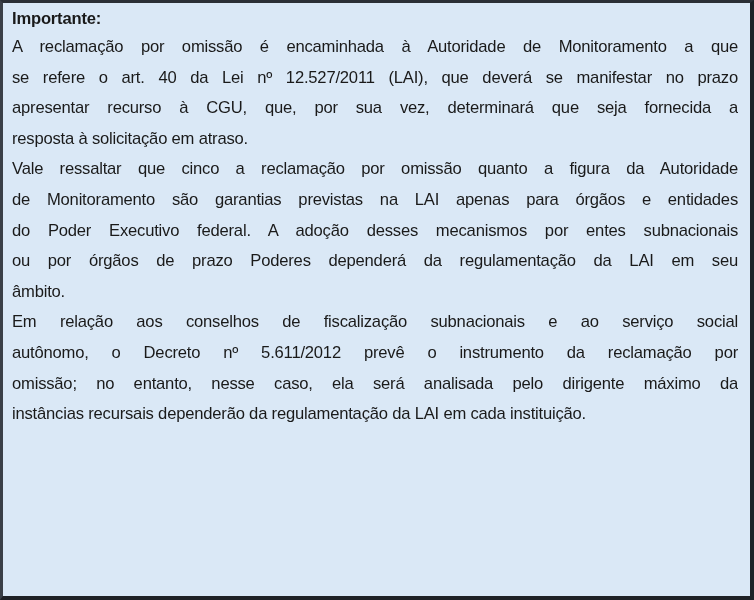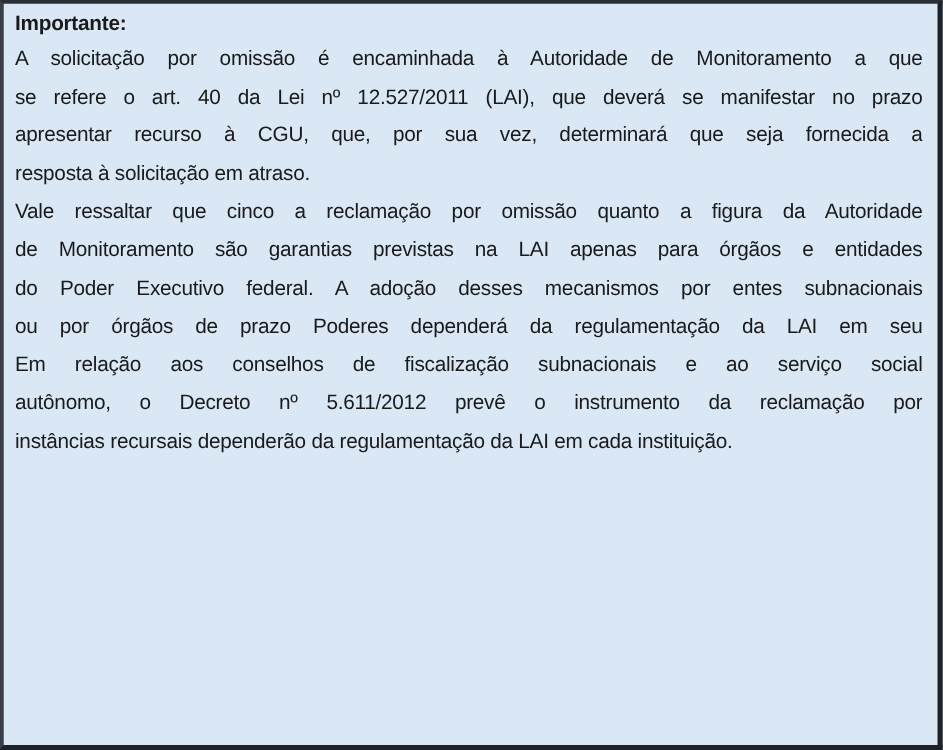--- a/index.html
+++ b/index.html
@@ -48,31 +48,33 @@
       white-space: nowrap;
     }
   </style>
 </head>
 <body>
 
 <div class="note-box">
   <div class="title">Importante:</div>
 
   <div>
-    <div class="line">A solicitação por omissão é encaminhada à Autoridade de Monitoramento a que</div>
+    <div class="line">A reclamação por omissão é encaminhada à Autoridade de Monitoramento a que</div>
     <div class="line">se refere o art. 40 da Lei nº 12.527/2011 (LAI), que deverá se manifestar no prazo</div>
     <div class="line">apresentar recurso à CGU, que, por sua vez, determinará que seja fornecida a</div>
     <div class="line last">resposta à solicitação em atraso.</div>
   </div>
 
   <div>
     <div class="line">Vale ressaltar que cinco a reclamação por omissão quanto a figura da Autoridade</div>
     <div class="line">de Monitoramento são garantias previstas na LAI apenas para órgãos e entidades</div>
     <div class="line">do Poder Executivo federal. A adoção desses mecanismos por entes subnacionais</div>
     <div class="line">ou por órgãos de prazo Poderes dependerá da regulamentação da LAI em seu</div>
+    <div class="line last">âmbito.</div>
   </div>
 
   <div>
     <div class="line">Em relação aos conselhos de fiscalização subnacionais e ao serviço social</div>
     <div class="line">autônomo, o Decreto nº 5.611/2012 prevê o instrumento da reclamação por</div>
+    <div class="line">omissão; no entanto, nesse caso, ela será analisada pelo dirigente máximo da</div>
     <div class="line last">instâncias recursais dependerão da regulamentação da LAI em cada instituição.</div>
   </div>
 </div>
 
 </body></html>

